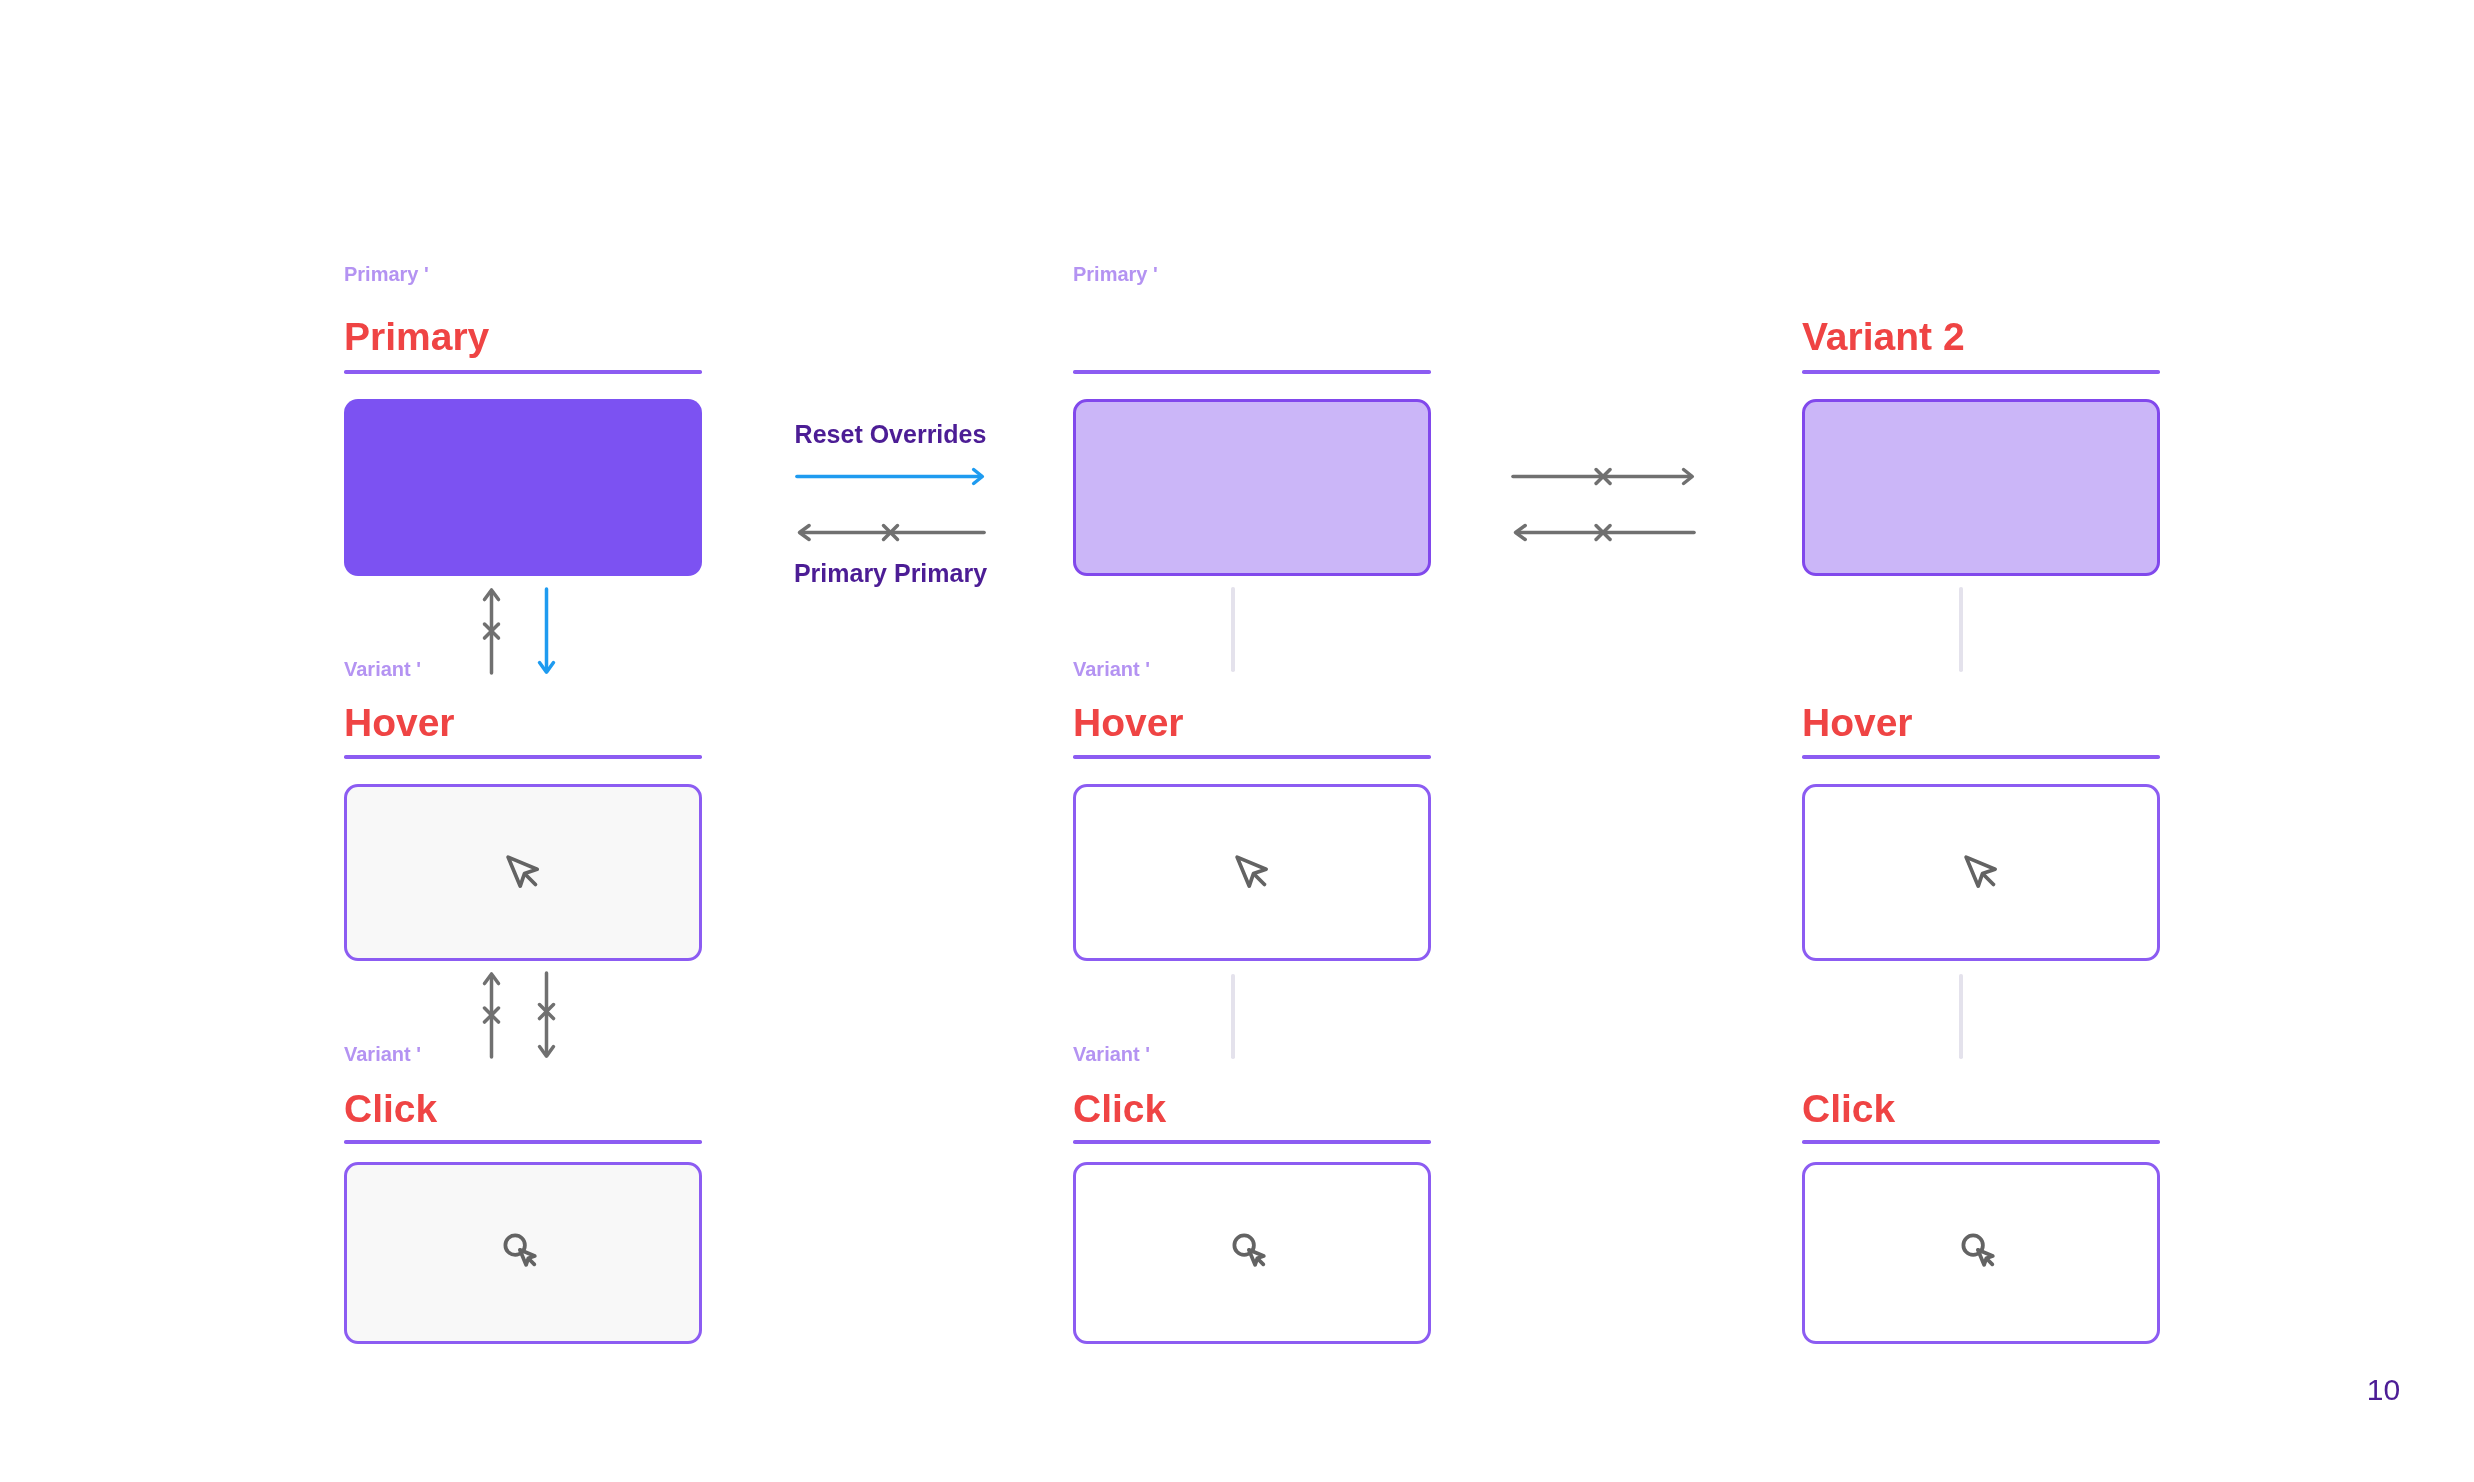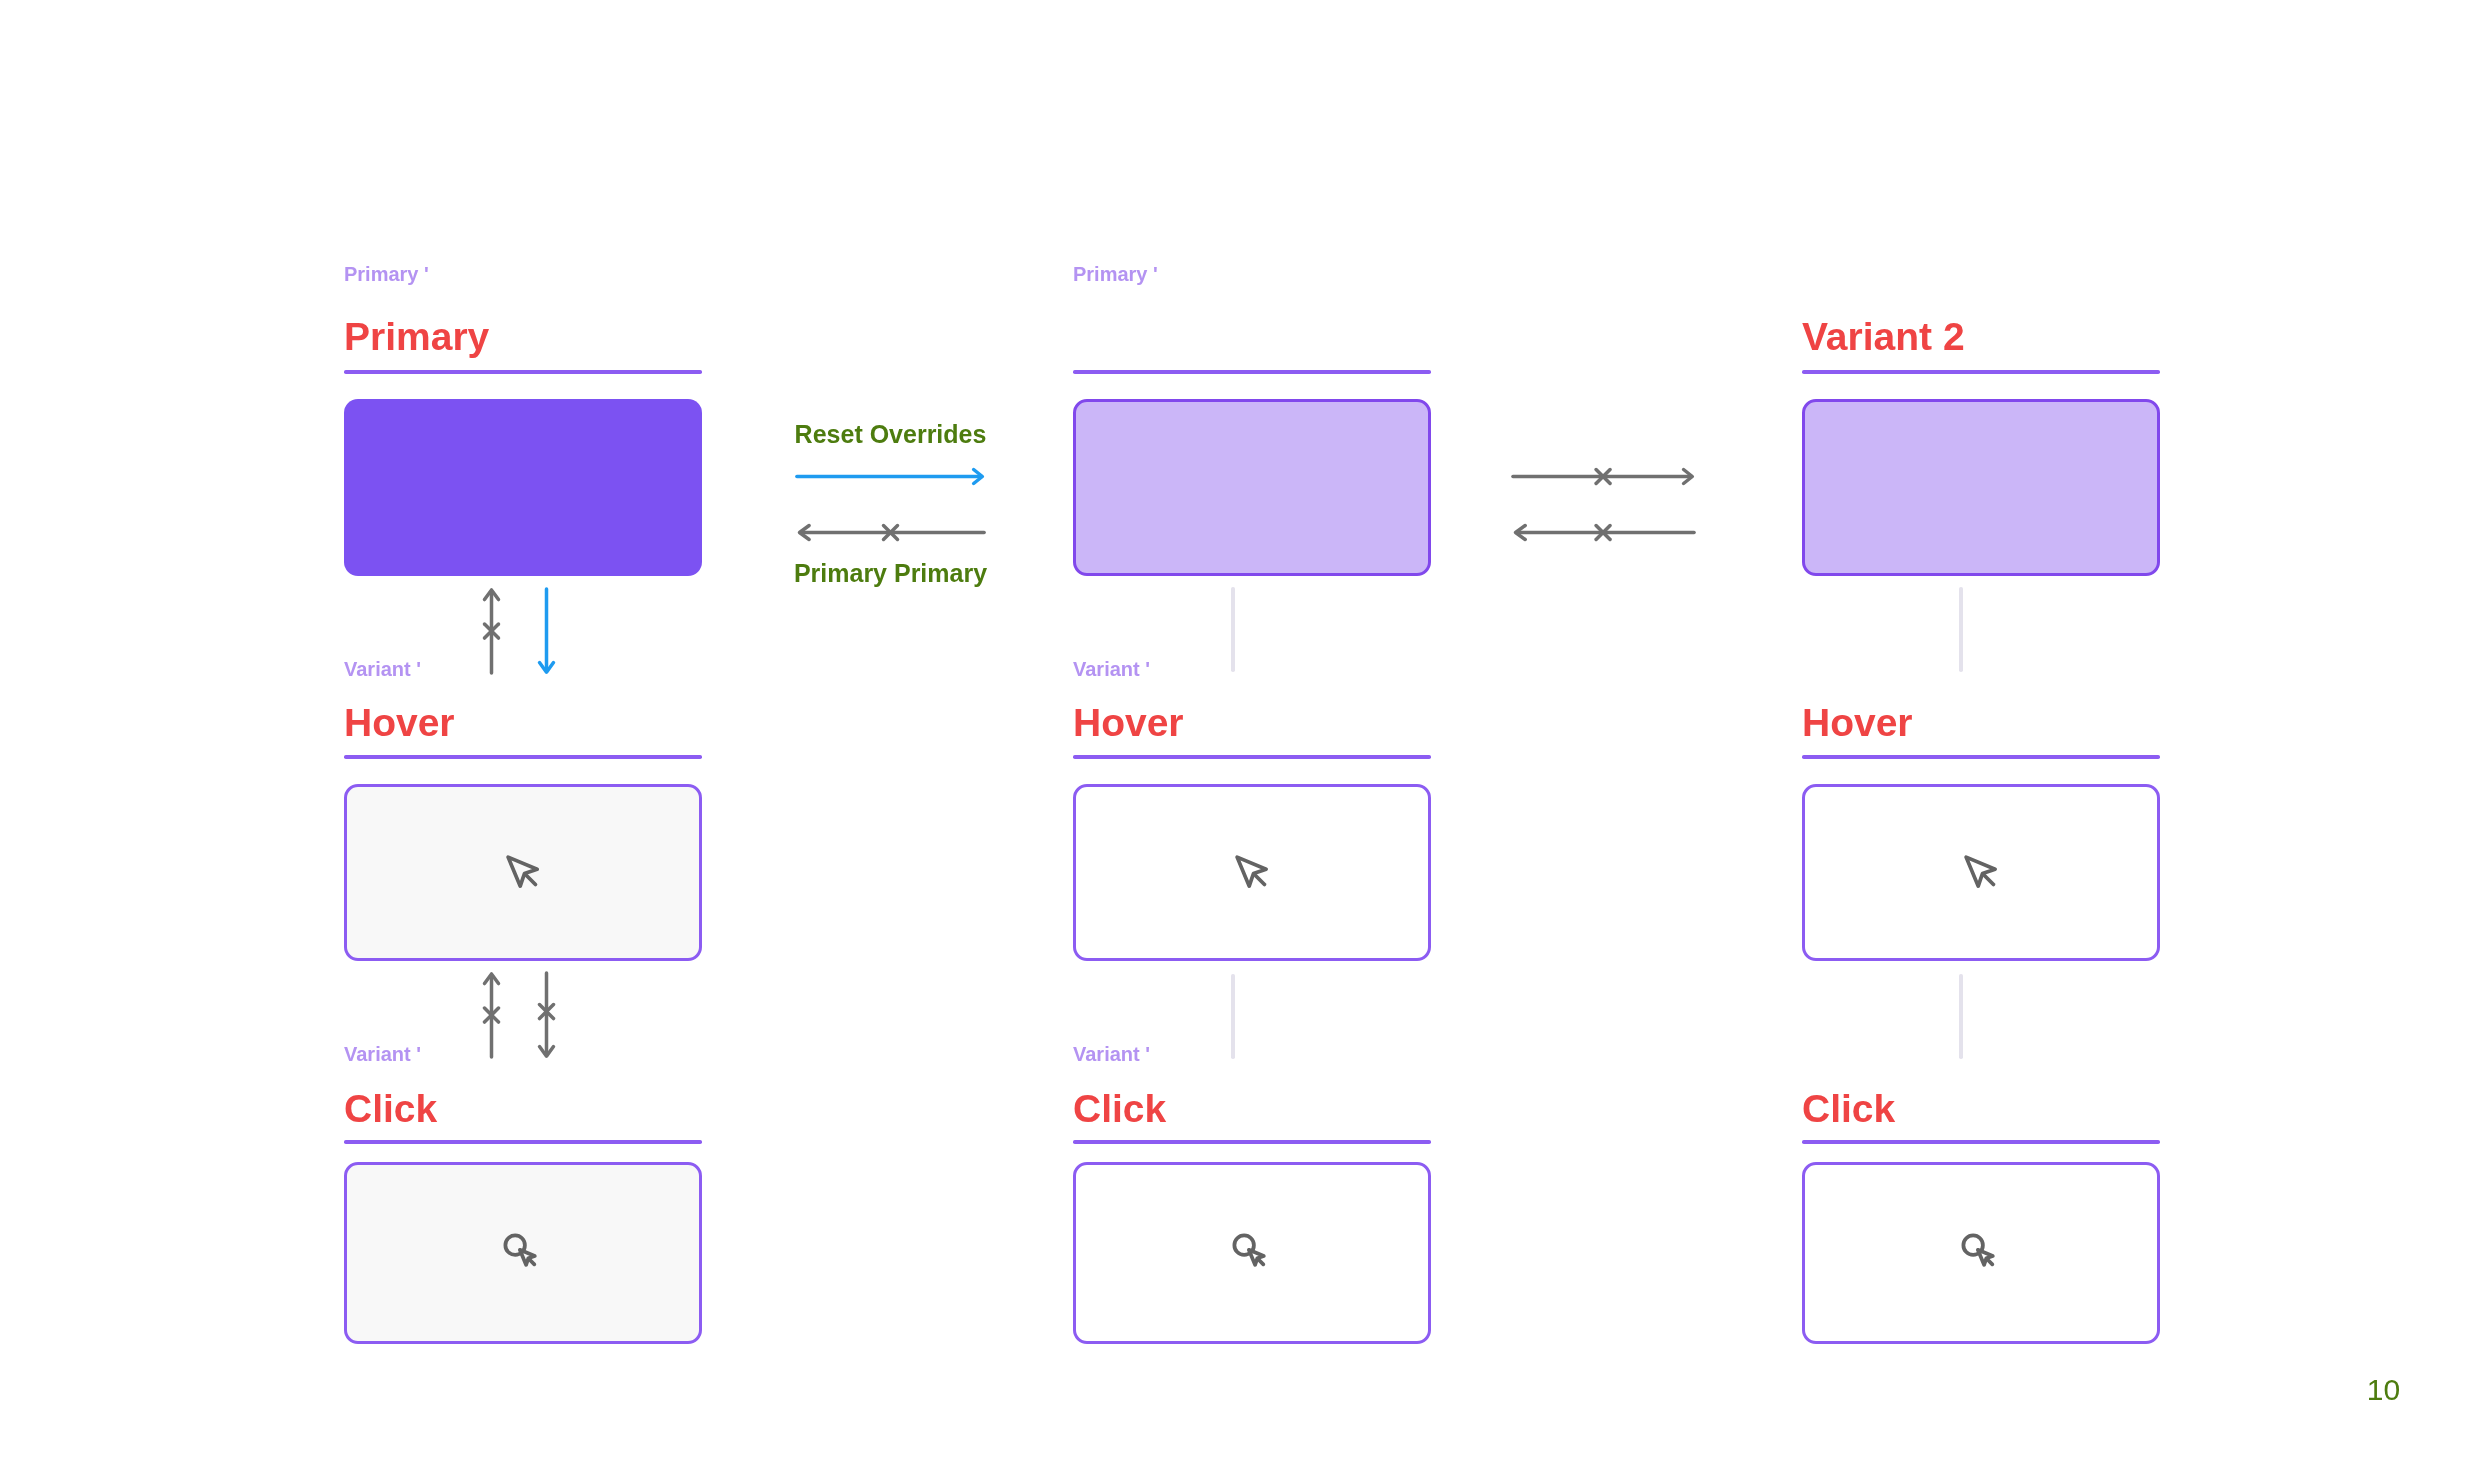--- a/index.html
+++ b/index.html
@@ -39,30 +39,30 @@
   .box.state   { background:#f8f8f8; border:3.5px solid #8c5cf2; }
   .box.state.white { background:#ffffff; }
 
   
   .y-lab1 { top:263px; }  .y-tit1 { top:315px; }  .y-rul1 { top:370px; }  .y-box1 { top:399px; }
   .y-lab2 { top:658px; }  .y-tit2 { top:701px; }  .y-rul2 { top:755px; }  .y-box2 { top:784px; }
   .y-lab3 { top:1043px; } .y-tit3 { top:1087px; } .y-rul3 { top:1140px; } .y-box3 { top:1162px; height:182px; }
 
   .action-label {
     position:absolute; width:197px; text-align:center;
-    font-size:25px; font-weight:bold; color:#4d7c0f;
+    font-size:25px; font-weight:bold; color:#4c1d95;
   }
   .arrow { position:absolute; }
   .faint-line {
     position:absolute; width:3.5px; height:85px;
     background:#e4e2ec; border-radius:1.8px;
   }
   .page-number {
     position:absolute; left:2355px; top:1373px; width:57px; text-align:center;
-    font-size:30px; color:#4d7c0f;
+    font-size:30px; color:#4c1d95;
   }
   svg { display:block; }
 </style>
 </head>
 <body>
 
 <div class="canvas">
 
 
   <div class="inst-label c1 y-lab1">Primary '</div>

